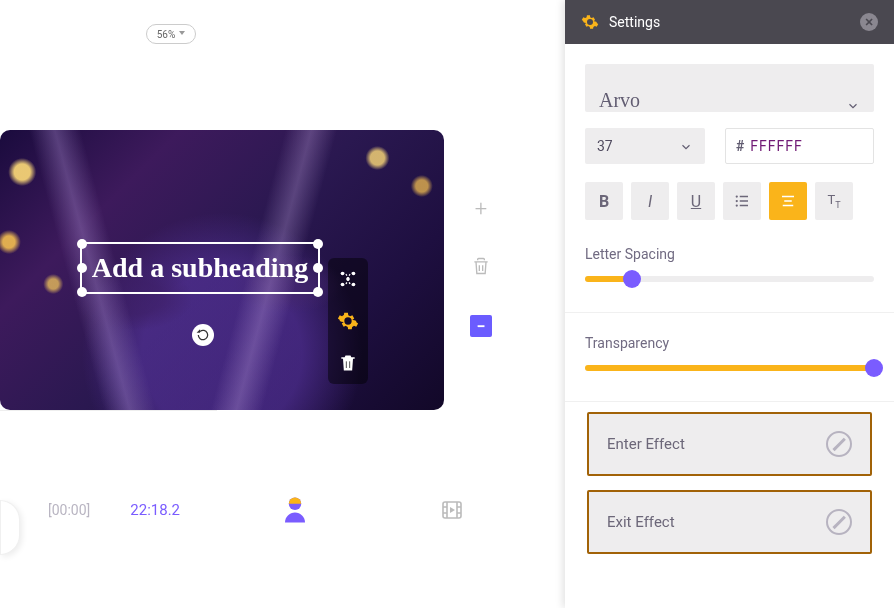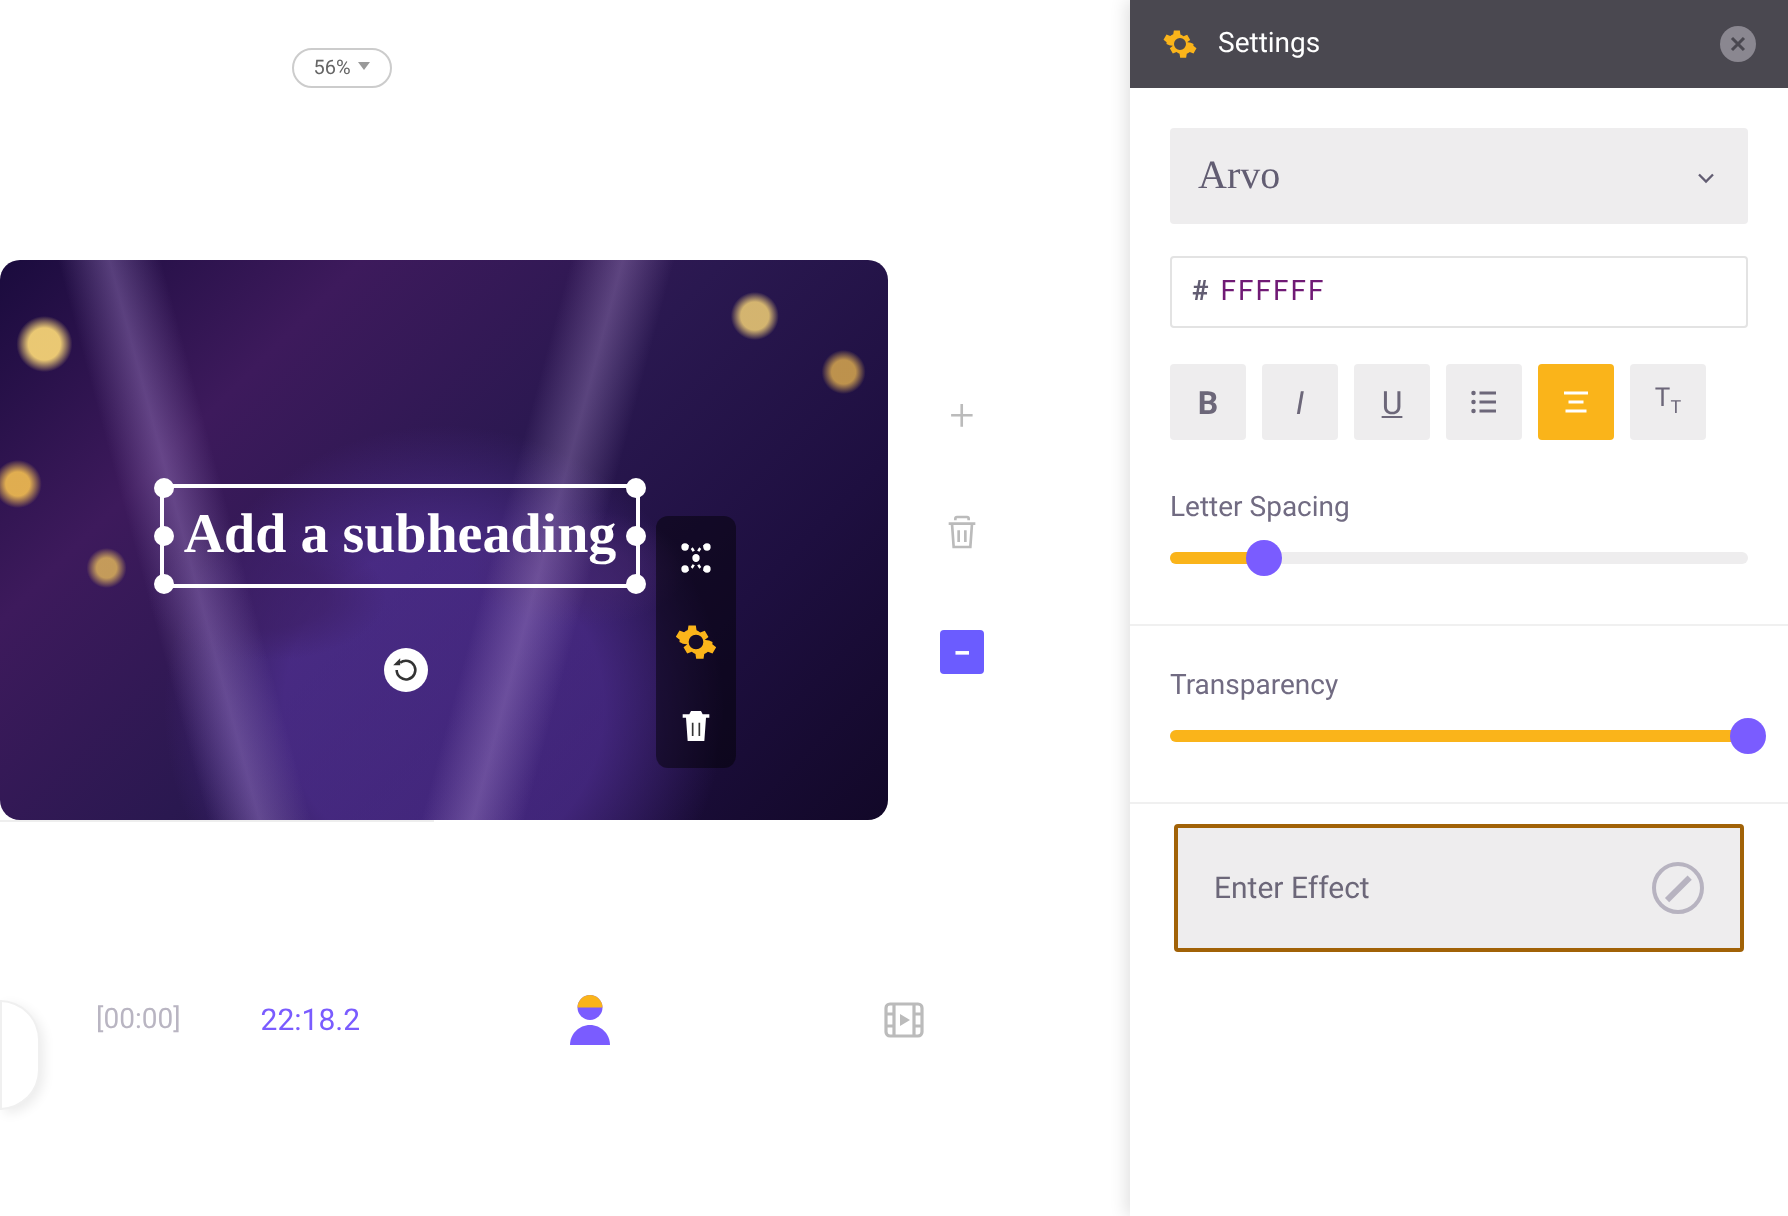--- a/index.html
+++ b/index.html
@@ -35,21 +35,21 @@
 .timeline{position:absolute;left:0;top:410px;right:329px;height:198px;border-top:1px solid #eee;display:flex;align-items:center;padding-left:0;gap:40px}
 .playhead{position:absolute;left:0;top:500px;width:20px;height:55px;background:#fff;border-radius:0 28px 28px 0;border:1px solid #f0f0f0;box-shadow:2px 2px 6px rgba(0,0,0,.08)}
 .tcode1{color:#b9b5c2;font-size:14px;margin-left:48px}
 .tcode2{color:#7a5cff;font-size:15px}
 .tl-icn{width:32px;height:32px;display:flex;align-items:center;justify-content:center;margin-left:40px}
 .panel{position:absolute;right:0;top:0;width:329px;height:608px;background:#fff;box-shadow:-2px 0 8px rgba(0,0,0,.12)}
 .panel-header{height:44px;background:#4a4850;display:flex;align-items:center;padding:0 16px;gap:10px}
 .panel-header .title{color:#fff;font-size:14px;font-weight:400}
 .close-btn{margin-left:auto;width:18px;height:18px;background:#8a8790;border-radius:50%;display:flex;align-items:center;justify-content:center;color:#4a4850;font-size:11px;font-weight:700}
 .panel-body{padding:20px 20px 0 20px}
-.font-select{width:100%;height:48px;background:#eeedee;border:none;border-radius:2px;display:flex;align-items:center;padding:0 14px;justify-content:space-between;margin-bottom:16px}
+.font-select{width:100%;height:48px;background:#eeedee;border:none;border-radius:2px;display:flex;align-items:flex-end;padding:0 14px;justify-content:space-between;margin-bottom:16px}
 .font-select .fname{font-family:Georgia,serif;font-size:20px;color:#625d72}
 .row2{display:flex;gap:20px;margin-bottom:18px}
 .size-select{width:120px;height:36px;background:#eeedee;display:flex;align-items:center;justify-content:space-between;padding:0 12px;border-radius:2px}
 .size-select .sz{color:#514c60;font-size:14px}
 .color-input{flex:1;height:36px;border:1px solid #e3e3e3;display:flex;align-items:center;gap:6px;padding:0 10px;border-radius:2px}
 .color-input .hash{color:#625d72;font-weight:700;font-size:14px}
 .color-input .hex{color:#701a75;font-size:14px;letter-spacing:1px}
 .fmt-row{display:flex;gap:8px;margin-bottom:26px}
 .fmt-btn{width:38px;height:38px;background:#eeedee;border-radius:2px;display:flex;align-items:center;justify-content:center;color:#6c6779;font-size:16px}
 .fmt-btn.active{background:#fab41a;color:#fff}
@@ -167,20 +167,26 @@
 
   <div class="panel-body">
     <div class="font-select">
       <span class="fname">Arvo</span>
       <span class="chev"><svg viewBox="0 0 24 24">
             <path fill="none" stroke="#625d72" stroke-width="2" d="M6 9l6 6 6-6"></path>
           </svg></span>
     </div>
 
     <div class="row2">
+      <div class="size-select">
+        <span class="sz">37</span>
+        <span class="chev"><svg viewBox="0 0 24 24">
+              <path fill="none" stroke="#625d72" stroke-width="2" d="M6 9l6 6 6-6"></path>
+            </svg></span>
+      </div>
       <div class="color-input">
         <span class="hash">#</span>
         <span class="hex">FFFFFF</span>
       </div>
     </div>
 
     <div class="fmt-row">
       <div class="fmt-btn">
           <b>B</b>
         </div>
@@ -223,14 +229,18 @@
     </div>
   </div>
 
   <div class="divider" style="margin:0"></div>
 
   <div class="effect-group">
     <div class="effect-btn">
       <span class="lbl">Enter Effect</span>
       <div class="none-icn"></div>
     </div>
+    <div class="effect-btn">
+      <span class="lbl">Exit Effect</span>
+      <div class="none-icn"></div>
+    </div>
   </div>
 </div>
 
 </body></html>

